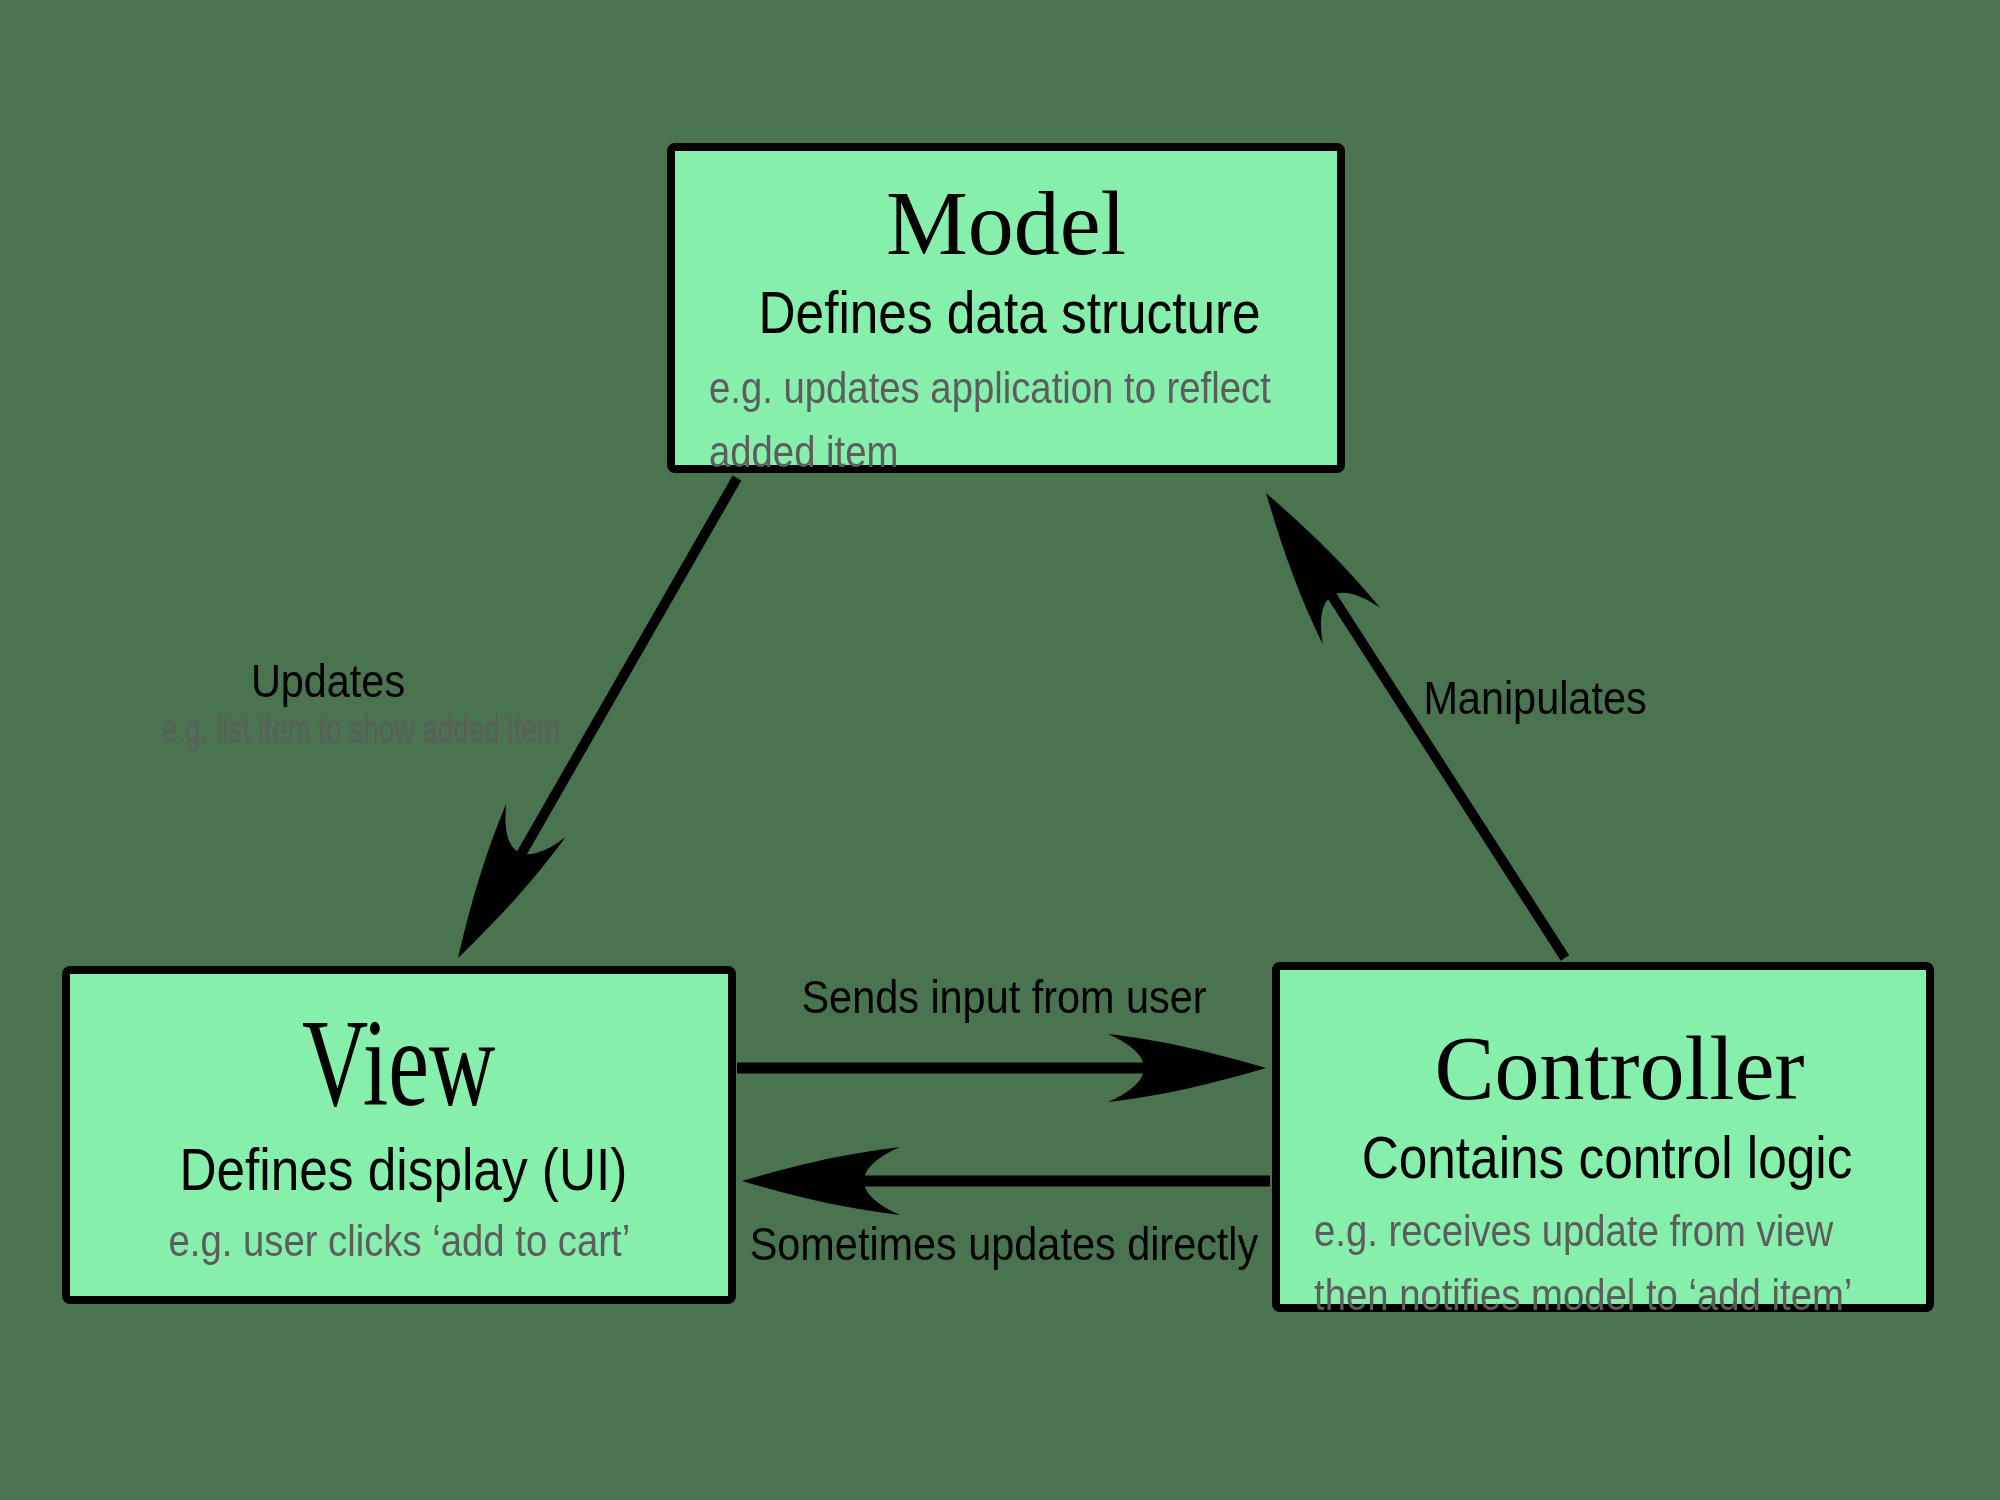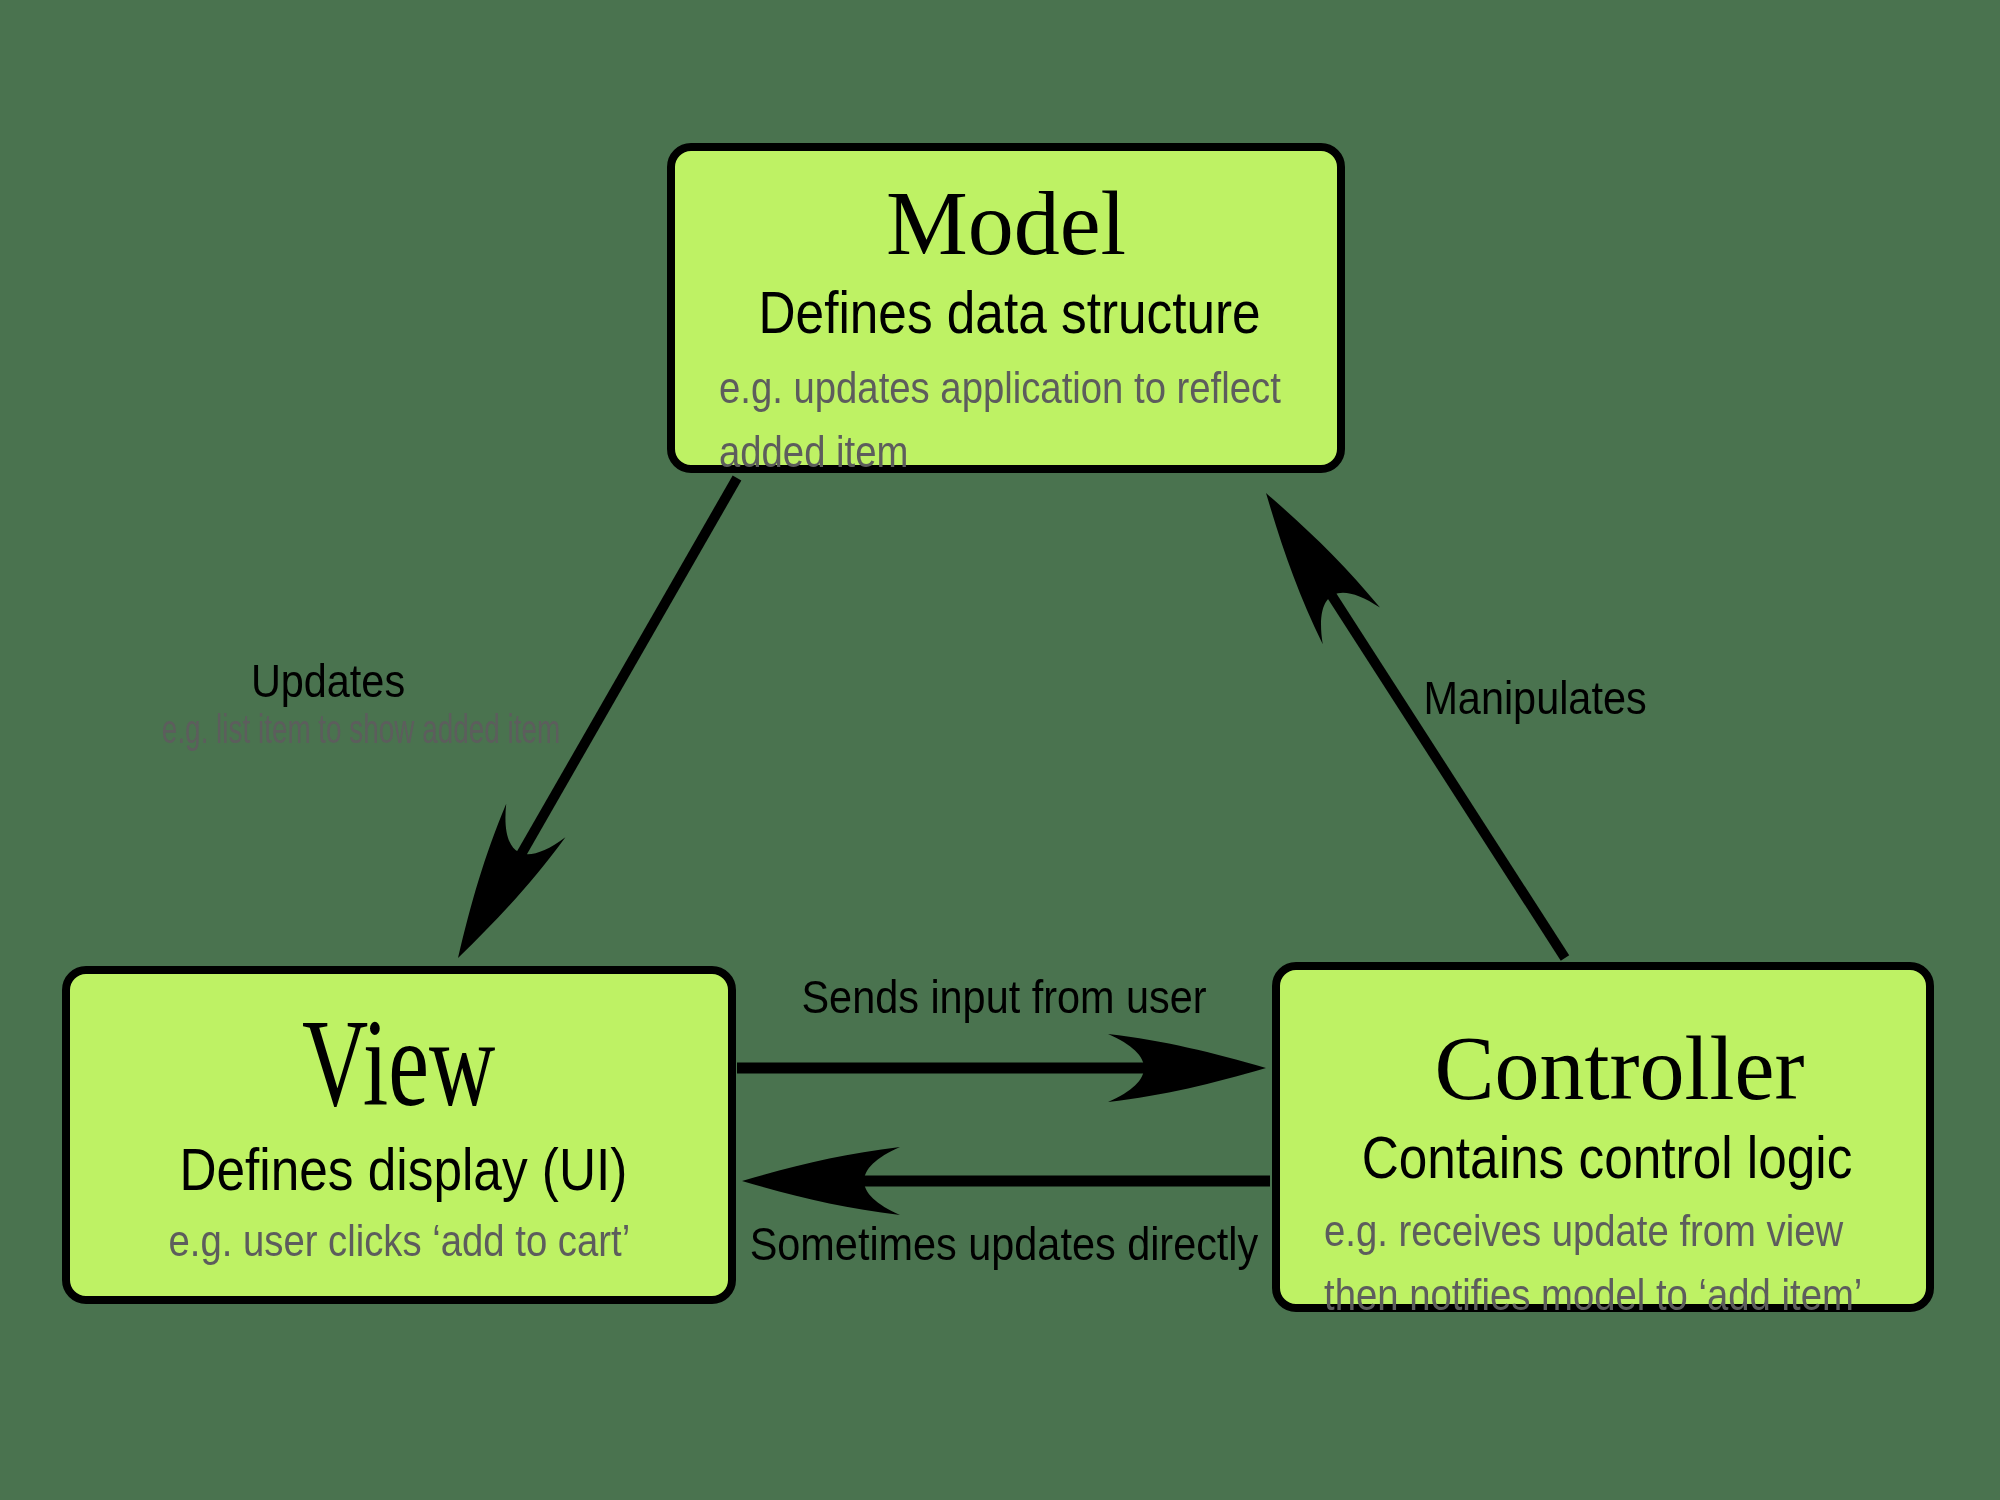--- a/index.html
+++ b/index.html
@@ -11,23 +11,23 @@
   }
   #canvas {
     position:relative;
     width:2000px; height:1500px;
   }
   #arrows {
     position:absolute; left:0; top:0;
   }
   .node {
     position:absolute;
-    background:#bef264;
+    background:#86efac;
     border:8px solid #000;
-    border-radius:24px;
+    border-radius:8px;
     box-sizing:border-box;
     text-align:center;
     color:#000;
   }
   .title {
     font-family:"Liberation Serif", serif;
     line-height:1;
     white-space:nowrap;
   }
   .title > span { display:inline-block; }
@@ -43,21 +43,21 @@
     margin-left:8px;
   }
   .cond { display:inline-block; transform:scaleX(0.87); }
   .cond-left { display:inline-block; transform:scaleX(0.87); transform-origin:0 50%; }
   .example {
     font-size:44px;
     color:#5d5d5d;
     line-height:1.47;
     white-space:nowrap;
   }
-  .example.left { text-align:left; padding-left:44px; }
+  .example.left { text-align:left; padding-left:34px; }
   .node-model .example { margin-top:4px; }
   .node-controller .example { margin-top:2px; }
   .edge-label {
     position:absolute;
     font-size:46px;
     color:#000;
     white-space:nowrap;
     transform:translate(-50%,-50%) scaleX(0.9);
   }
   .edge-sublabel {

